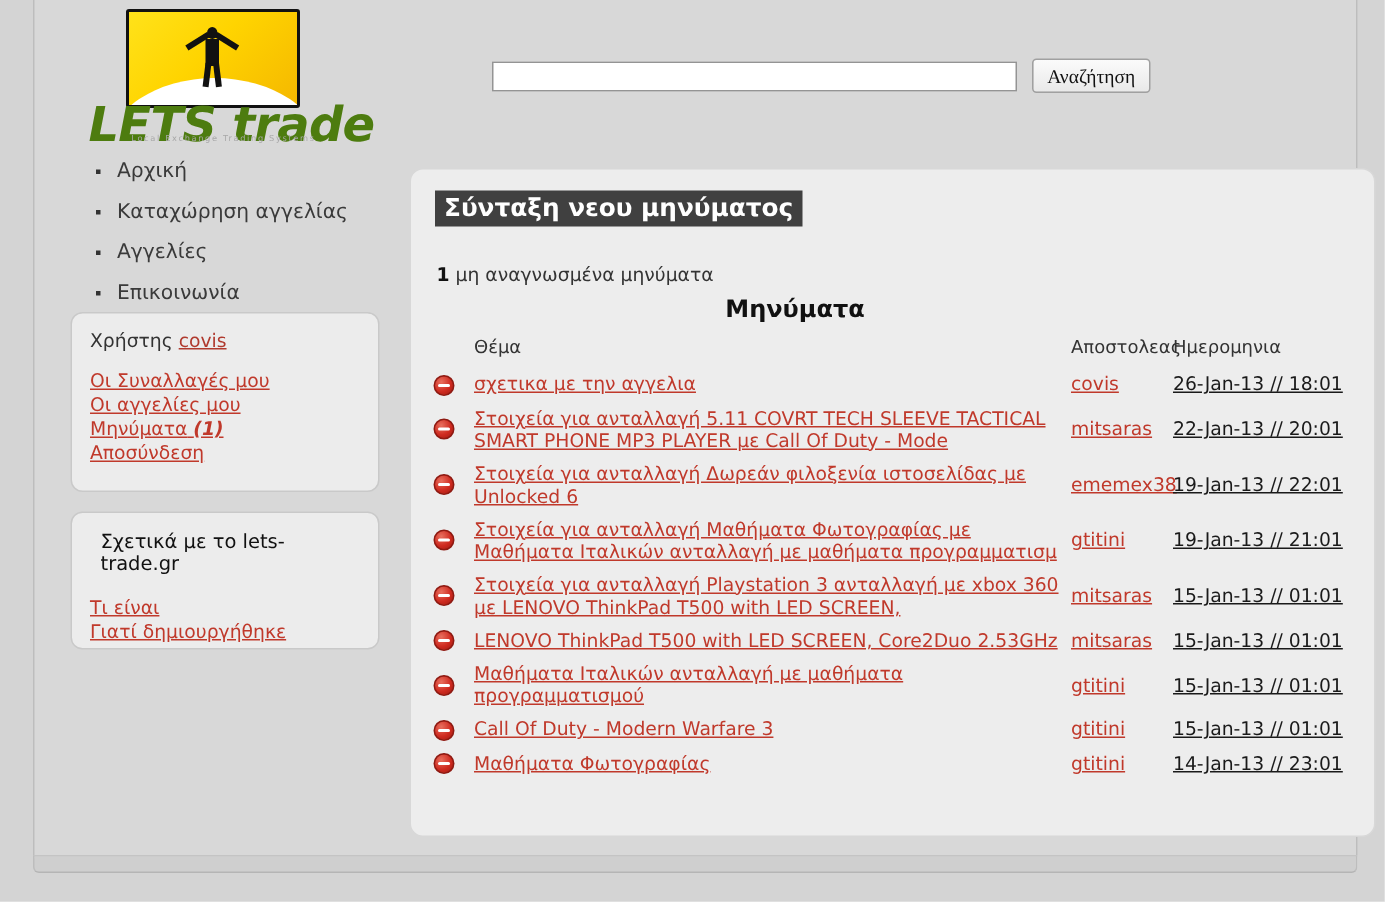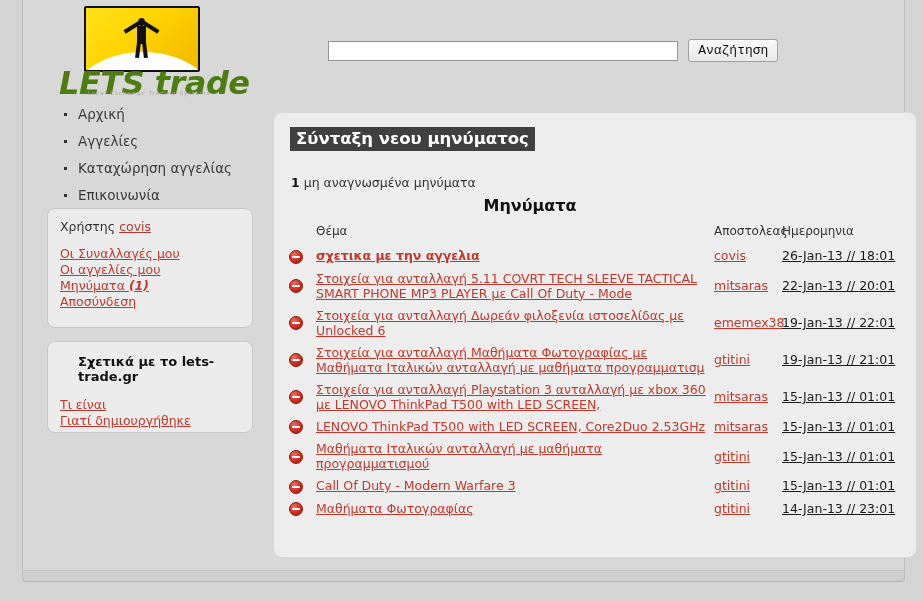--- a/index.html
+++ b/index.html
@@ -148,21 +148,21 @@
     box-sizing: border-box;
     vertical-align: middle;
   }
   #search-button {
     height: 23px;
     margin-left: 6px;
     padding: 1px 9px;
     border: 1px solid #a0a0a0;
     background: linear-gradient(#fbfbfb,#e9e9e9);
     border-radius: 3px;
-    font-family: Liberation Mono, monospace;
+    font-family: Liberation Serif, serif;
     font-size: 13px;
     color: #111;
     vertical-align: middle;
     cursor: pointer;
   }
 
   
   #nav-list {
     position: absolute;
     left: 38px;
@@ -225,23 +225,23 @@
   }
   .sb-count {
     font-style: italic;
     font-weight: bold;
     color: #c0392b;
     text-decoration: none;
     display: inline;
   }
   .sb-title {
     font-size: 13px;
-    font-weight: bold;
+    font-weight: normal;
     color: #111;
-    margin: 2px 0 13px 18px;
+    margin: 2px 0 13px 7px;
   }
 
   
   #content-panel {
     position: absolute;
     left: 250px;
     top: 112px;
     width: 644px;
     height: 446px;
     background: #ededed;
@@ -331,21 +331,21 @@
     border-radius: 1px;
   }
 
   .subj-link {
     color: #c0392b;
     text-decoration: underline;
     cursor: pointer;
     line-height: 15px;
   }
   .subj-link.unread {
-    font-weight: bold;
+    font-weight: normal;
   }
   .sender-link {
     color: #c0392b;
     text-decoration: underline;
     cursor: pointer;
     font-size: 12.5px;
   }
 </style>
 </head>
 <body>
@@ -371,22 +371,22 @@
     <div class="logo-sub">Local Exchange Trading Systems</div>
   </div>
 
   <div id="search-area">
     <input id="search-input" type="text" placeholder="" style="">
     <button id="search-button">Αναζήτηση</button>
   </div>
 
   <ul id="nav-list">
     <li>Αρχική</li>
+    <li>Καταχώρηση αγγελίας</li>
     <li>Αγγελίες</li>
-    <li>Καταχώρηση αγγελίας</li>
     <li>Επικοινωνία</li>
   </ul>
 
   <div id="user-box" class="side-box">
     <div class="sb-line">
       <span>Χρήστης</span>
       <span class="sb-user-link">covis</span>
     </div>
     <span class="sb-link">Οι Συναλλαγές μου</span>
     <span class="sb-link">Οι αγγελίες μου</span>

